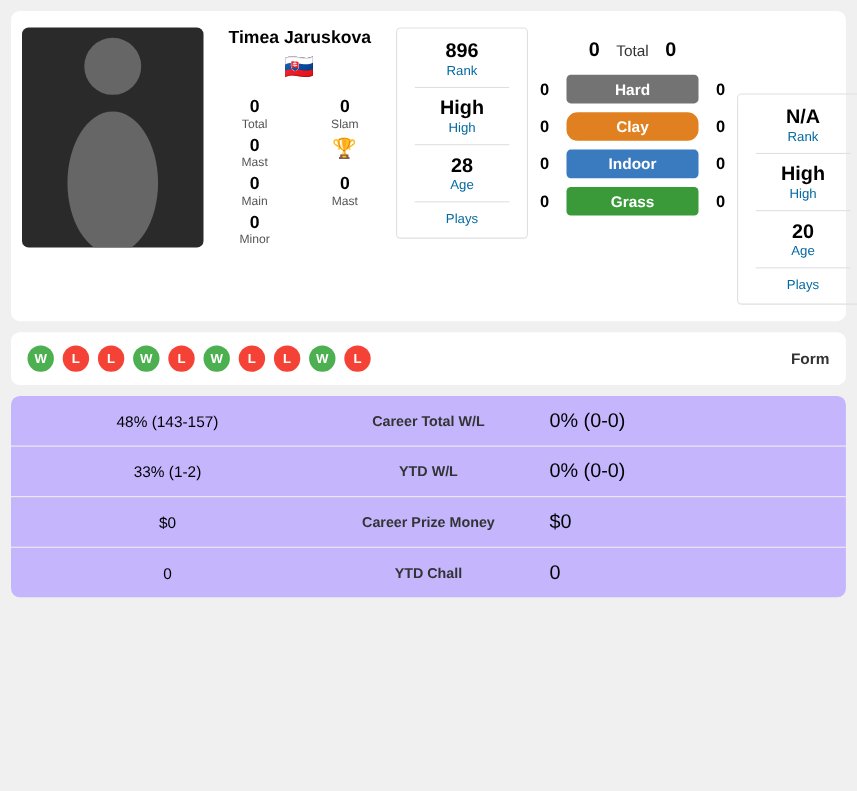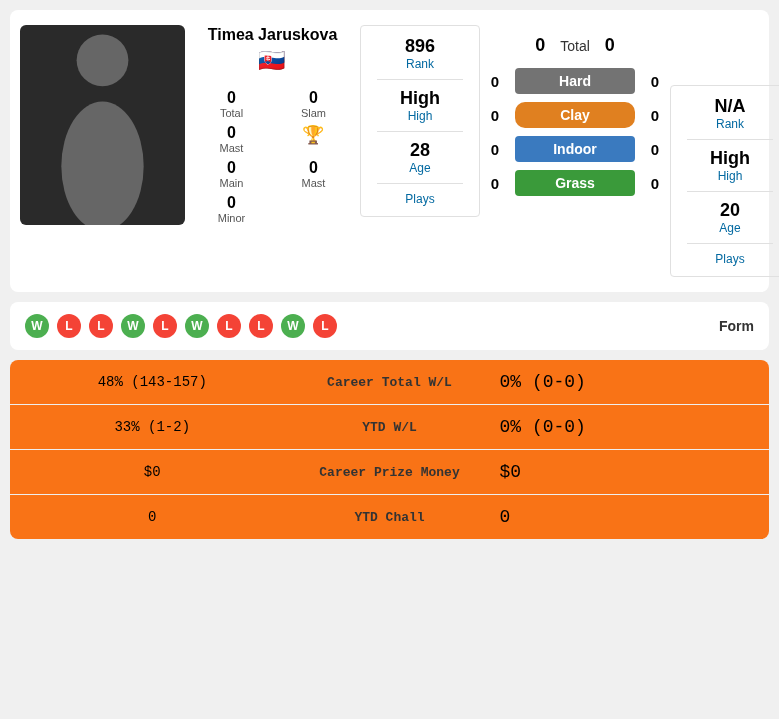--- a/index.html
+++ b/index.html
@@ -225,24 +225,23 @@
     .bubble-l { background: #f44336; }
     .form-label {
       margin-left: auto;
       font-size: 14px;
       color: #333;
       font-weight: bold;
     }
 
     
     .stats-table {
-      background: #f97316;
+      background: #c4b5fd;
       border-radius: 8px;
       overflow: hidden;
-      font-family: Liberation Mono, monospace;
     }
     .stats-row {
       display: flex;
       align-items: center;
       padding: 12px 15px;
       border-bottom: 1px solid #eee;
     }
     .stats-row:last-child {
       border-bottom: none;
     }

